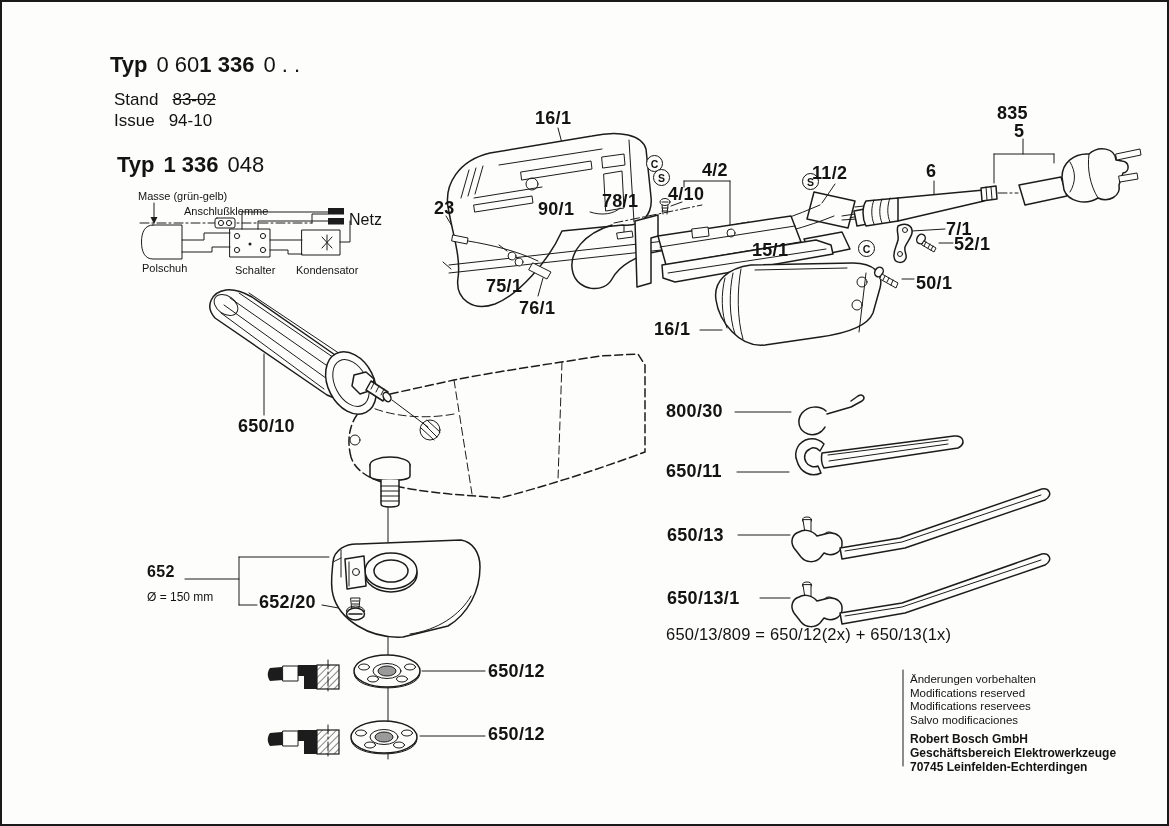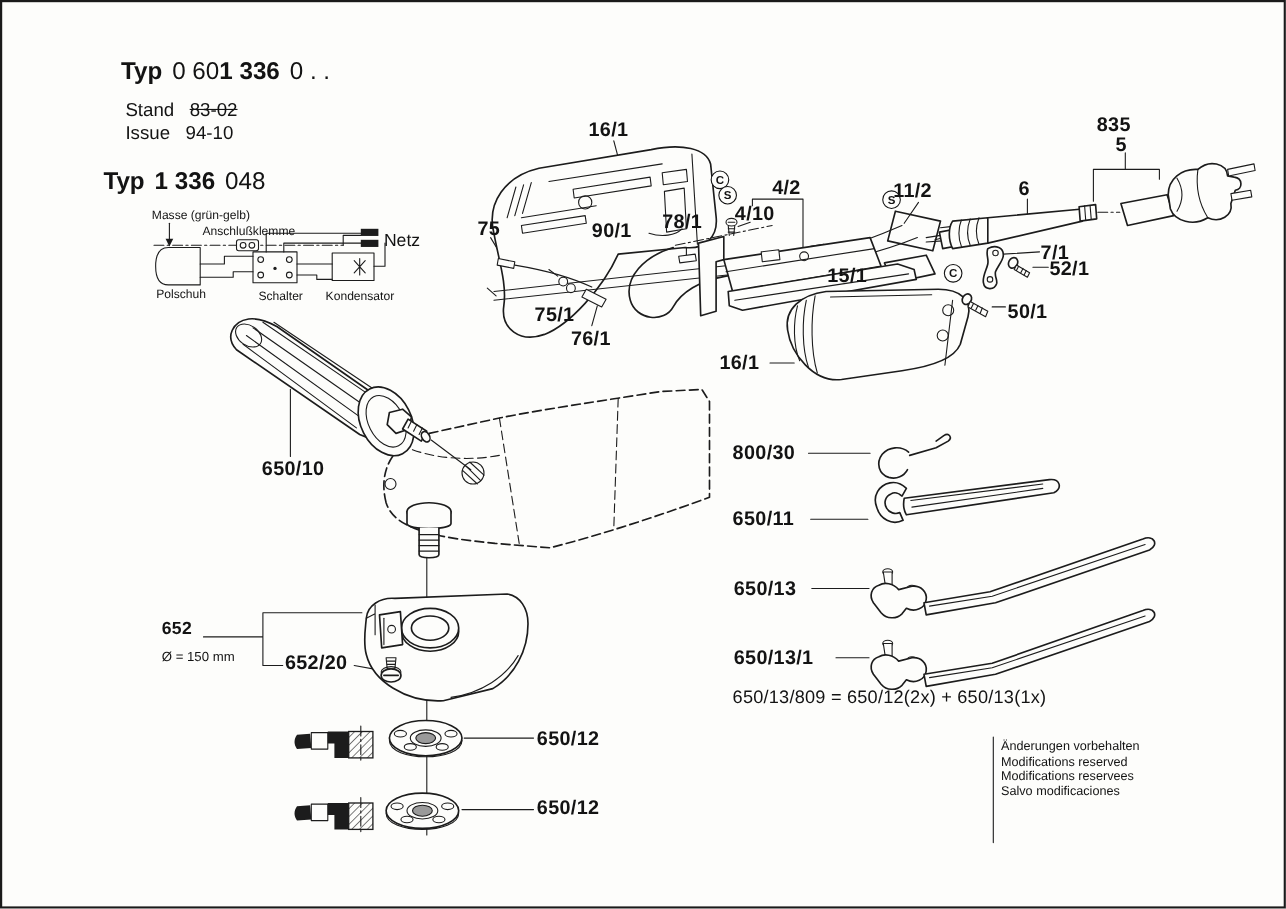--- a/index.html
+++ b/index.html
@@ -275,21 +275,21 @@
 
 <div class="lbl typline" style="left:108px;top:50px">
   <span class="b">Typ</span><span class="sp">0 60</span><span class="b">1 336</span><span class="sp">0 . .</span>
 </div>
 <div class="lbl metaline" style="left:112px;top:88px">
   <span>Stand</span><span class="val strike">83-02</span>
 </div>
 <div class="lbl metaline" style="left:112px;top:109px">
   <span>Issue</span><span class="val">94-10</span>
 </div>
-<div class="lbl typline" style="left:92px;top:150px">
+<div class="lbl typline" style="left:115px;top:150px">
   <span class="b">Typ</span><span class="b sp">1 336</span><span class="sp">048</span>
 </div>
 
 <div class="lbl wirelbl" style="left:136px;top:188px">Masse (grün-gelb)</div>
 <div class="lbl wirelbl" style="left:182px;top:203px">Anschlußklemme</div>
 <div class="lbl wirelbl" style="left:347px;top:209px;font-size:16px">Netz</div>
 <div class="lbl wirelbl" style="left:140px;top:260px">Polschuh</div>
 <div class="lbl wirelbl" style="left:233px;top:262px">Schalter</div>
 <div class="lbl wirelbl" style="left:294px;top:262px">Kondensator</div>
 
@@ -298,21 +298,21 @@
 <div class="circ" style="left:800px;top:171px">S</div>
 <div class="circ" style="left:856px;top:238px">C</div>
 
 <div class="lbl plabel" style="left:533px;top:106px">16/1</div>
 <div class="lbl plabel" style="left:995px;top:101px">835</div>
 <div class="lbl plabel" style="left:1012px;top:119px">5</div>
 <div class="lbl plabel" style="left:700px;top:158px">4/2</div>
 <div class="lbl plabel" style="left:666px;top:182px">4/10</div>
 <div class="lbl plabel" style="left:810px;top:161px">11/2</div>
 <div class="lbl plabel" style="left:924px;top:159px">6</div>
-<div class="lbl plabel" style="left:432px;top:196px">75</div>
+<div class="lbl plabel" style="left:432px;top:196px">23</div>
 <div class="lbl plabel" style="left:536px;top:197px">90/1</div>
 <div class="lbl plabel" style="left:600px;top:189px">78/1</div>
 <div class="lbl plabel" style="left:944px;top:217px">7/1</div>
 <div class="lbl plabel" style="left:952px;top:232px">52/1</div>
 <div class="lbl plabel" style="left:750px;top:238px">15/1</div>
 <div class="lbl plabel" style="left:914px;top:271px">50/1</div>
 <div class="lbl plabel" style="left:484px;top:274px">75/1</div>
 <div class="lbl plabel" style="left:517px;top:296px">76/1</div>
 <div class="lbl plabel" style="left:652px;top:317px">16/1</div>
 <div class="lbl plabel" style="left:236px;top:414px">650/10</div>
@@ -325,15 +325,20 @@
 <div class="lbl" style="left:145px;top:588px;font-size:12px;font-weight:400">Ø = 150 mm</div>
 <div class="lbl plabel" style="left:257px;top:590px">652/20</div>
 <div class="lbl plabel" style="left:486px;top:659px">650/12</div>
 <div class="lbl plabel" style="left:486px;top:722px">650/12</div>
 
 <div class="lbl footer-small" style="left:908px;top:671px">
   <div>Änderungen vorbehalten</div>
   <div>Modifications reserved</div>
   <div>Modifications reservees</div>
   <div>Salvo modificaciones</div>
+  <div class="footer-bold">
+    <div>Robert Bosch GmbH</div>
+    <div>Geschäftsbereich Elektrowerkzeuge</div>
+    <div>70745 Leinfelden-Echterdingen</div>
+  </div>
 </div>
 
 </div>
 
 </body></html>

